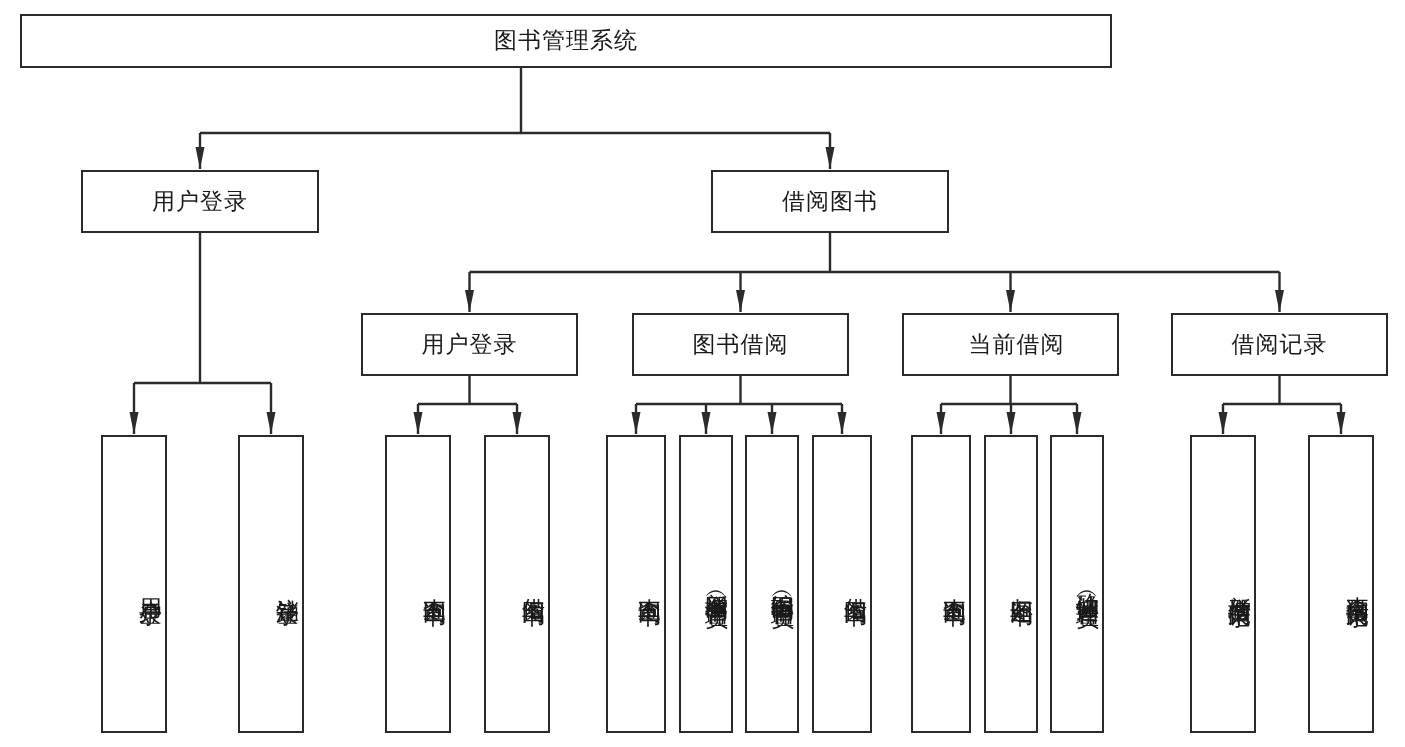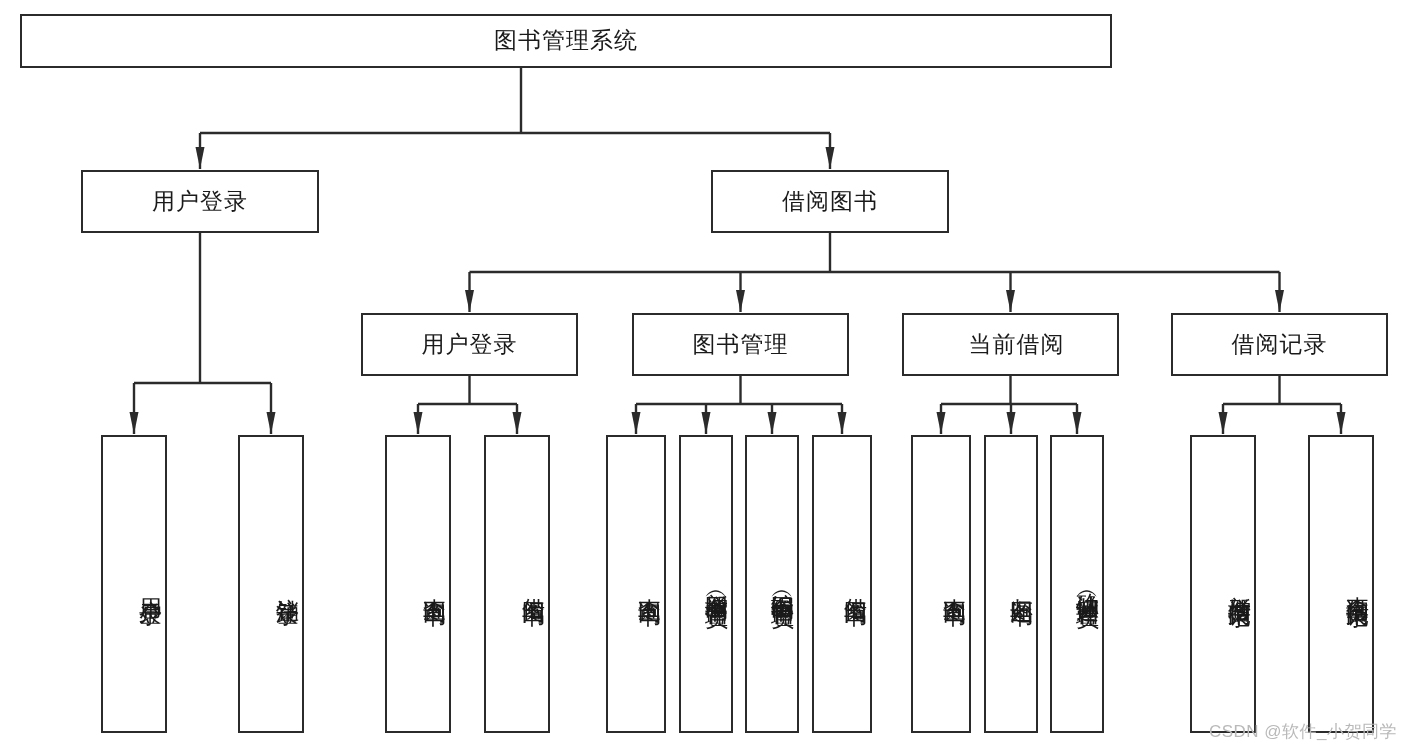--- a/index.html
+++ b/index.html
@@ -148,21 +148,21 @@
       <div class="node horiz" style="left: 81px; top: 170px; width: 238px; height: 63px;">
         <span class="htext">用户登录</span>
       </div>
       <div class="node horiz" style="left: 711px; top: 170px; width: 238px; height: 63px;">
         <span class="htext">借阅图书</span>
       </div>
       <div class="node horiz" style="left: 361px; top: 313px; width: 217px; height: 63px;">
         <span class="htext">用户登录</span>
       </div>
       <div class="node horiz" style="left: 632px; top: 313px; width: 217px; height: 63px;">
-        <span class="htext">图书管理</span>
+        <span class="htext">图书借阅</span>
       </div>
       <div class="node horiz" style="left: 902px; top: 313px; width: 217px; height: 63px; padding-left: 12px;">
         <span class="htext">当前借阅</span>
       </div>
       <div class="node horiz" style="left: 1171px; top: 313px; width: 217px; height: 63px; text-align: right;">
         <span class="htext">借阅记录</span>
       </div>
       <div class="node vert" style="left: 101px; top: 435px; width: 66px; height: 298px;">
         <span class="vtext">用户登录</span>
       </div>
@@ -197,14 +197,13 @@
         <span class="vtext">确认归还（管理员）</span>
       </div>
       <div class="node vert" style="left: 1190px; top: 435px; width: 66px; height: 298px;">
         <span class="vtext">新增借阅记录</span>
       </div>
       <div class="node vert" style="left: 1308px; top: 435px; width: 66px; height: 298px;">
         <span class="vtext">查询借阅记录</span>
       </div>
     </div>
 
-  <div class="watermark">CSDN @软件_小贺同学</div>
 </div>
 
 </body></html>

